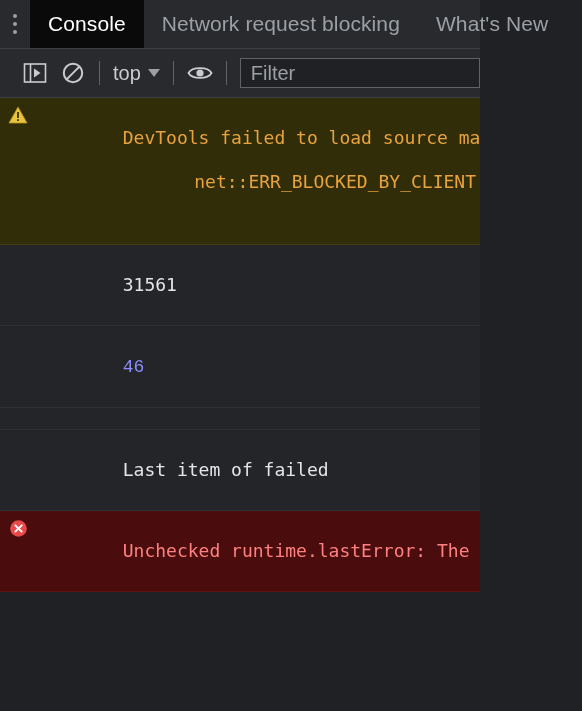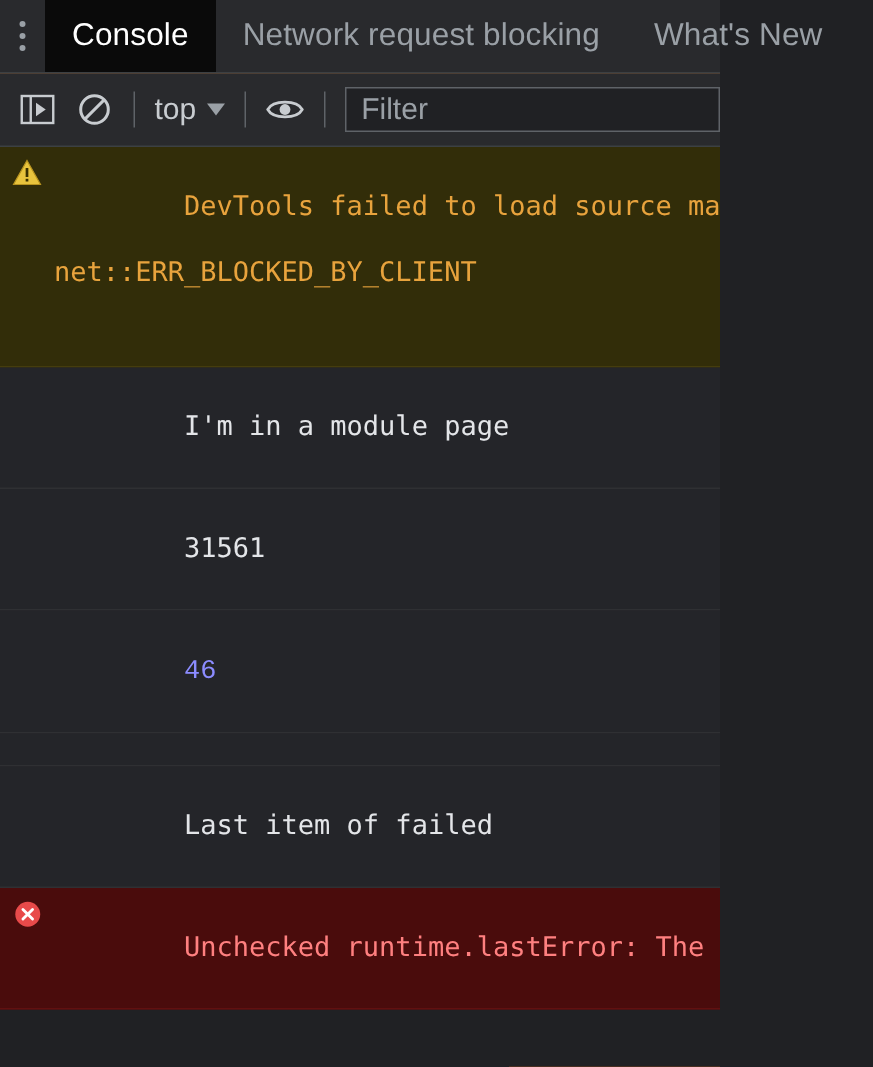--- a/index.html
+++ b/index.html
@@ -13,21 +13,21 @@
     overflow: hidden;
     font-family: "Liberation Sans", sans-serif;
     color: #e8eaed;
     -webkit-font-smoothing: antialiased;
   }
   .devtools {
     width: 480px;
     height: 711px;
     display: flex;
     flex-direction: column;
-    background: #f97316;
+    background: #701a75;
     position: relative;
   }
 
   
   .tabbar {
     height: 48px;
     min-height: 48px;
     background: #292a2d;
     display: flex;
     align-items: stretch;
@@ -66,21 +66,21 @@
     color: #ffffff;
   }
 
   
   .toolbar {
     height: 48px;
     min-height: 48px;
     background: #292a2d;
     display: flex;
     align-items: center;
-    padding-left: 6px;
+    padding-left: 16px;
     border-bottom: 1px solid #3c4043;
     gap: 0px;
   }
   .tb-btn {
     width: 38px;
     height: 38px;
     display: flex;
     align-items: center;
     justify-content: center;
     cursor: pointer;
@@ -163,21 +163,21 @@
     justify-content: center;
     padding-top: 1px;
     box-sizing: border-box;
   }
   .msg .text {
     flex: 1 1 auto;
     overflow: hidden;
     white-space: pre;
     padding-right: 4px;
   }
-  .msg .text .l2 { display: block; }
+  .msg .text .l2 { display: block; text-align: right; }
 
   
   .msg.log { background: #242529; color: #e3e5e8; }
   
   .msg.log .numval { color: #8c8cff; font-family: Liberation Mono, monospace; }
   
   .msg.warn {
     background: #322d09;
     color: #e8a33d;
     border-bottom: 1px solid #453d0d;
@@ -261,26 +261,20 @@
           <rect x="9.1" y="6" width="1.8" height="6" fill="#3a3000"></rect>
           <rect x="9.1" y="13.2" width="1.8" height="1.8" fill="#3a3000"></rect>
         </svg>
       </div>
       <div class="text">
         <span>DevTools failed to load source map: Could not l</span>
         <span class="l2">net::ERR_BLOCKED_BY_CLIENT</span>
       </div>
     </div>
 
-    <div class="msg log">
-      <div class="gutter"></div>
-      <div class="text">
-        <span>I'm in a module page</span>
-      </div>
-    </div>
 
     <div class="msg log">
       <div class="gutter"></div>
       <div class="text">
         <span>31561</span>
       </div>
     </div>
 
     <div class="msg log">
       <div class="gutter"></div>

